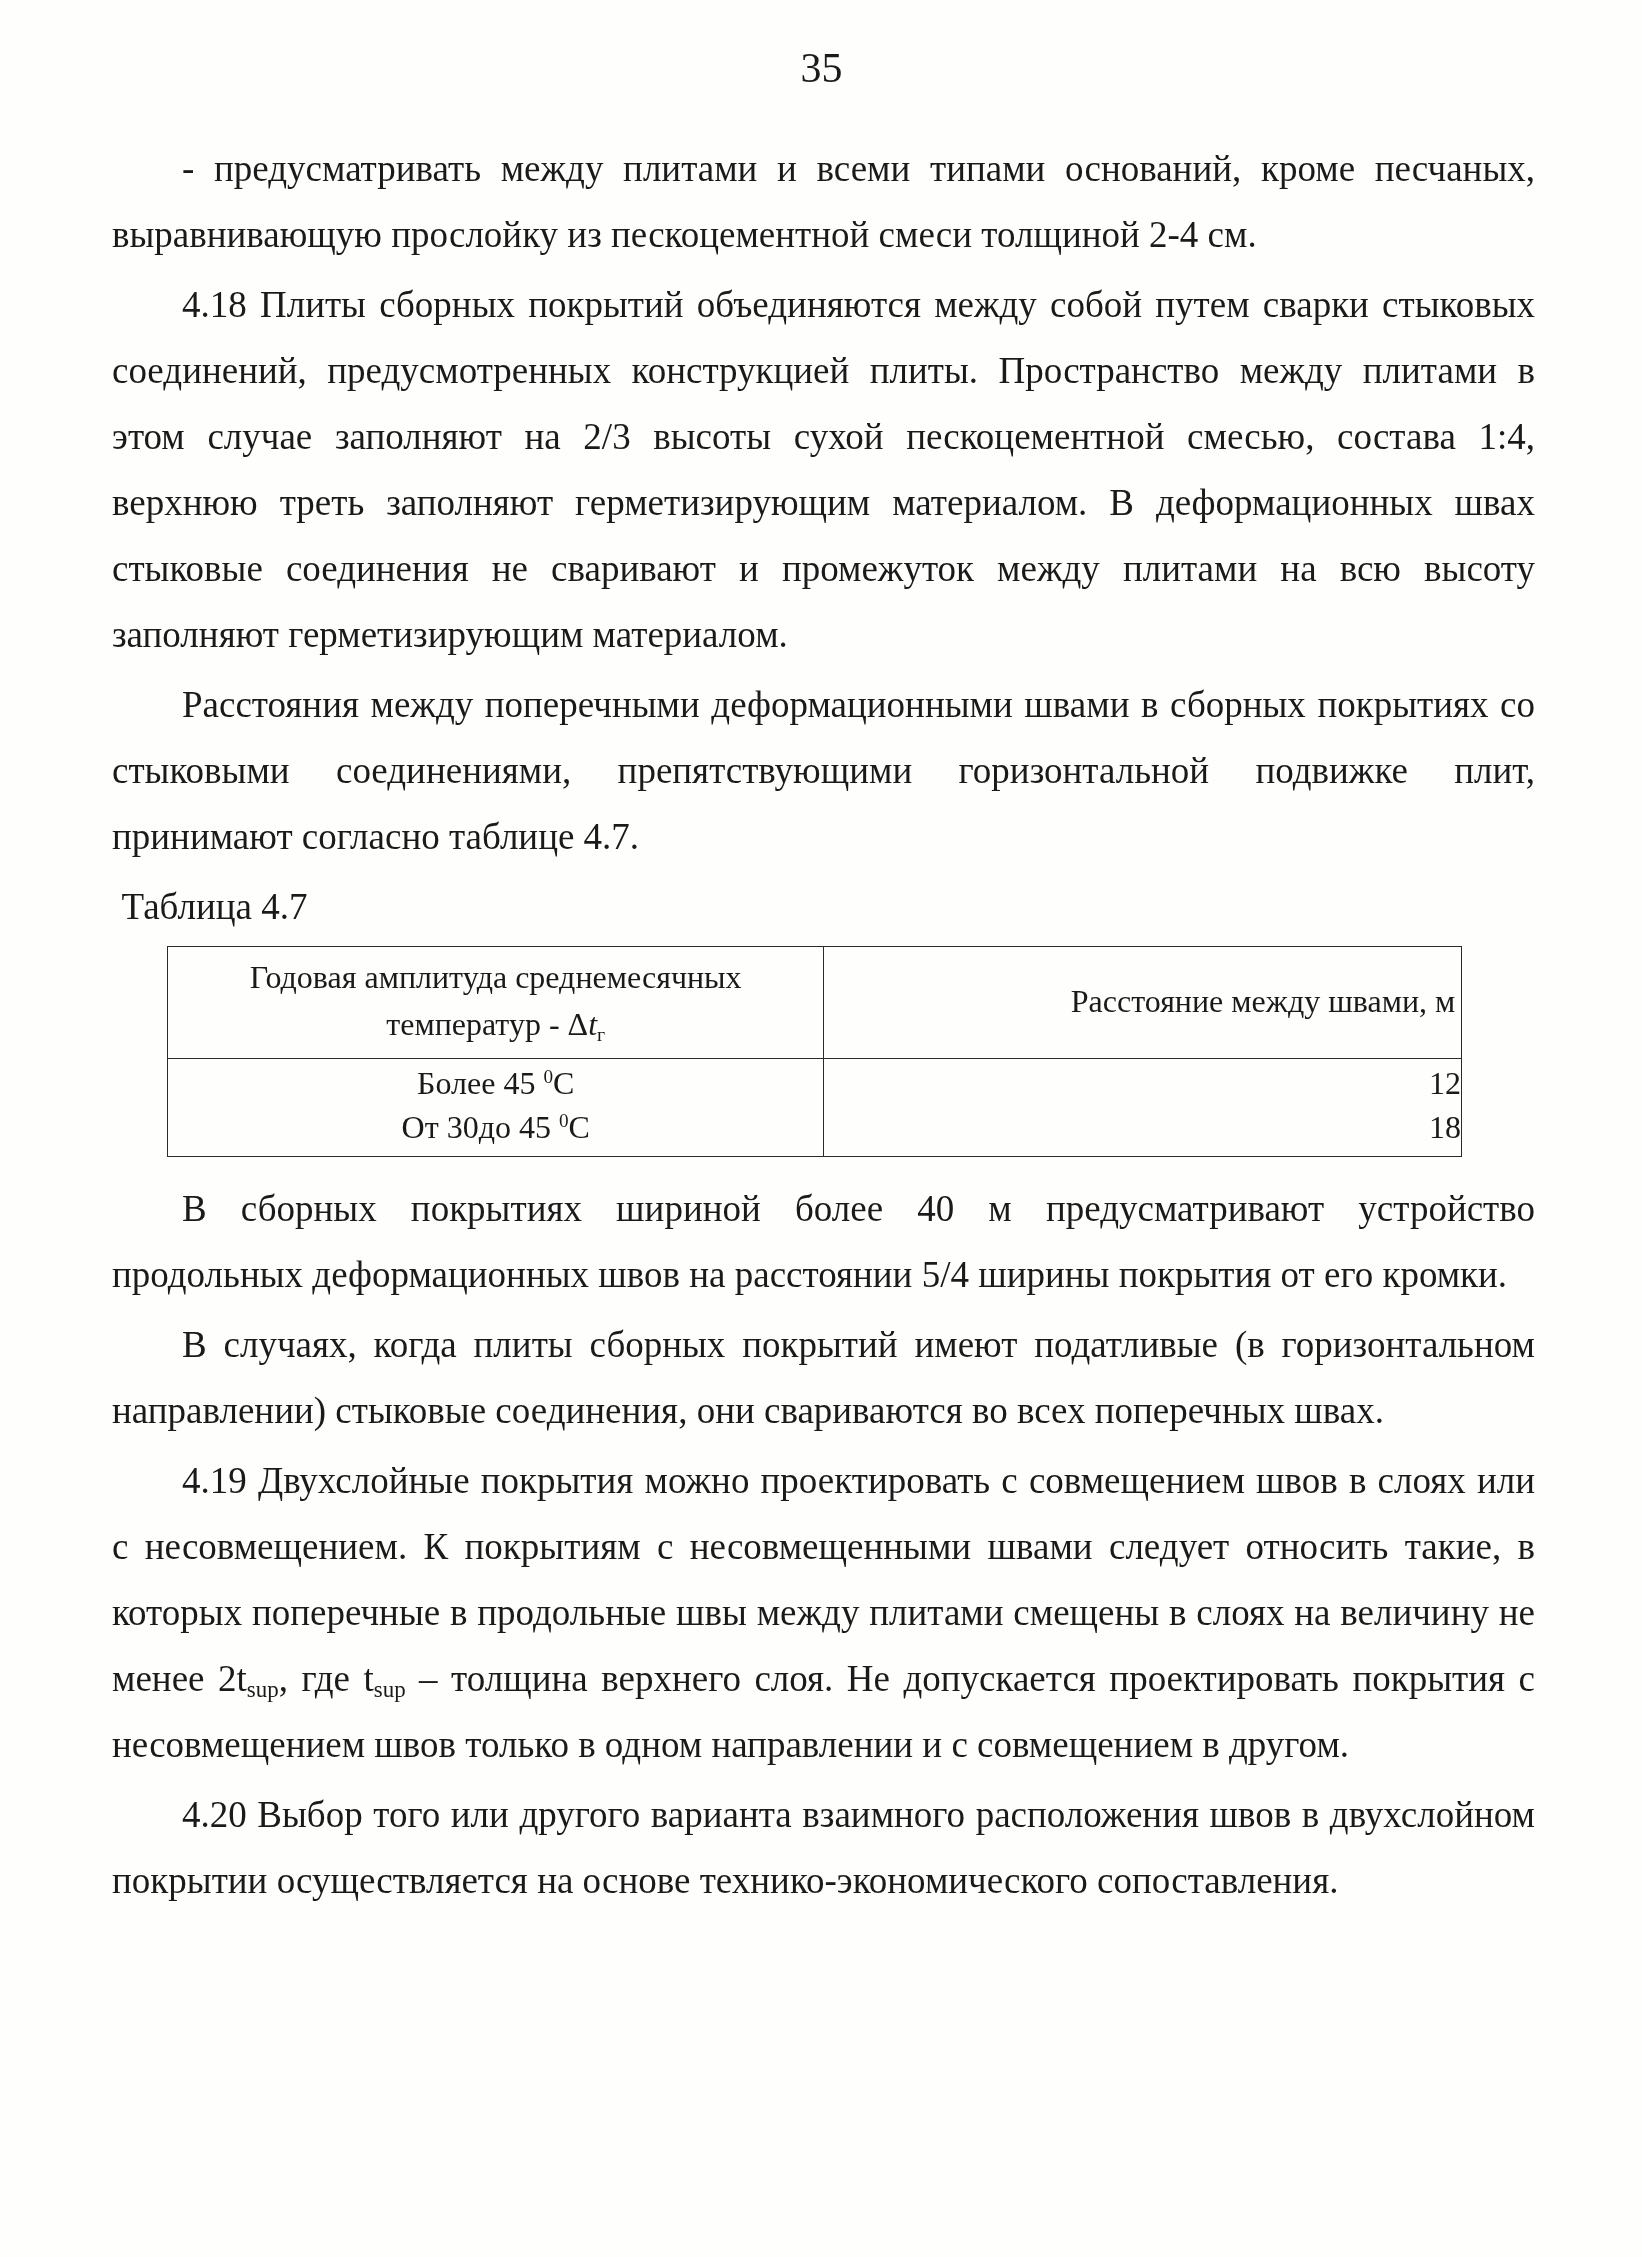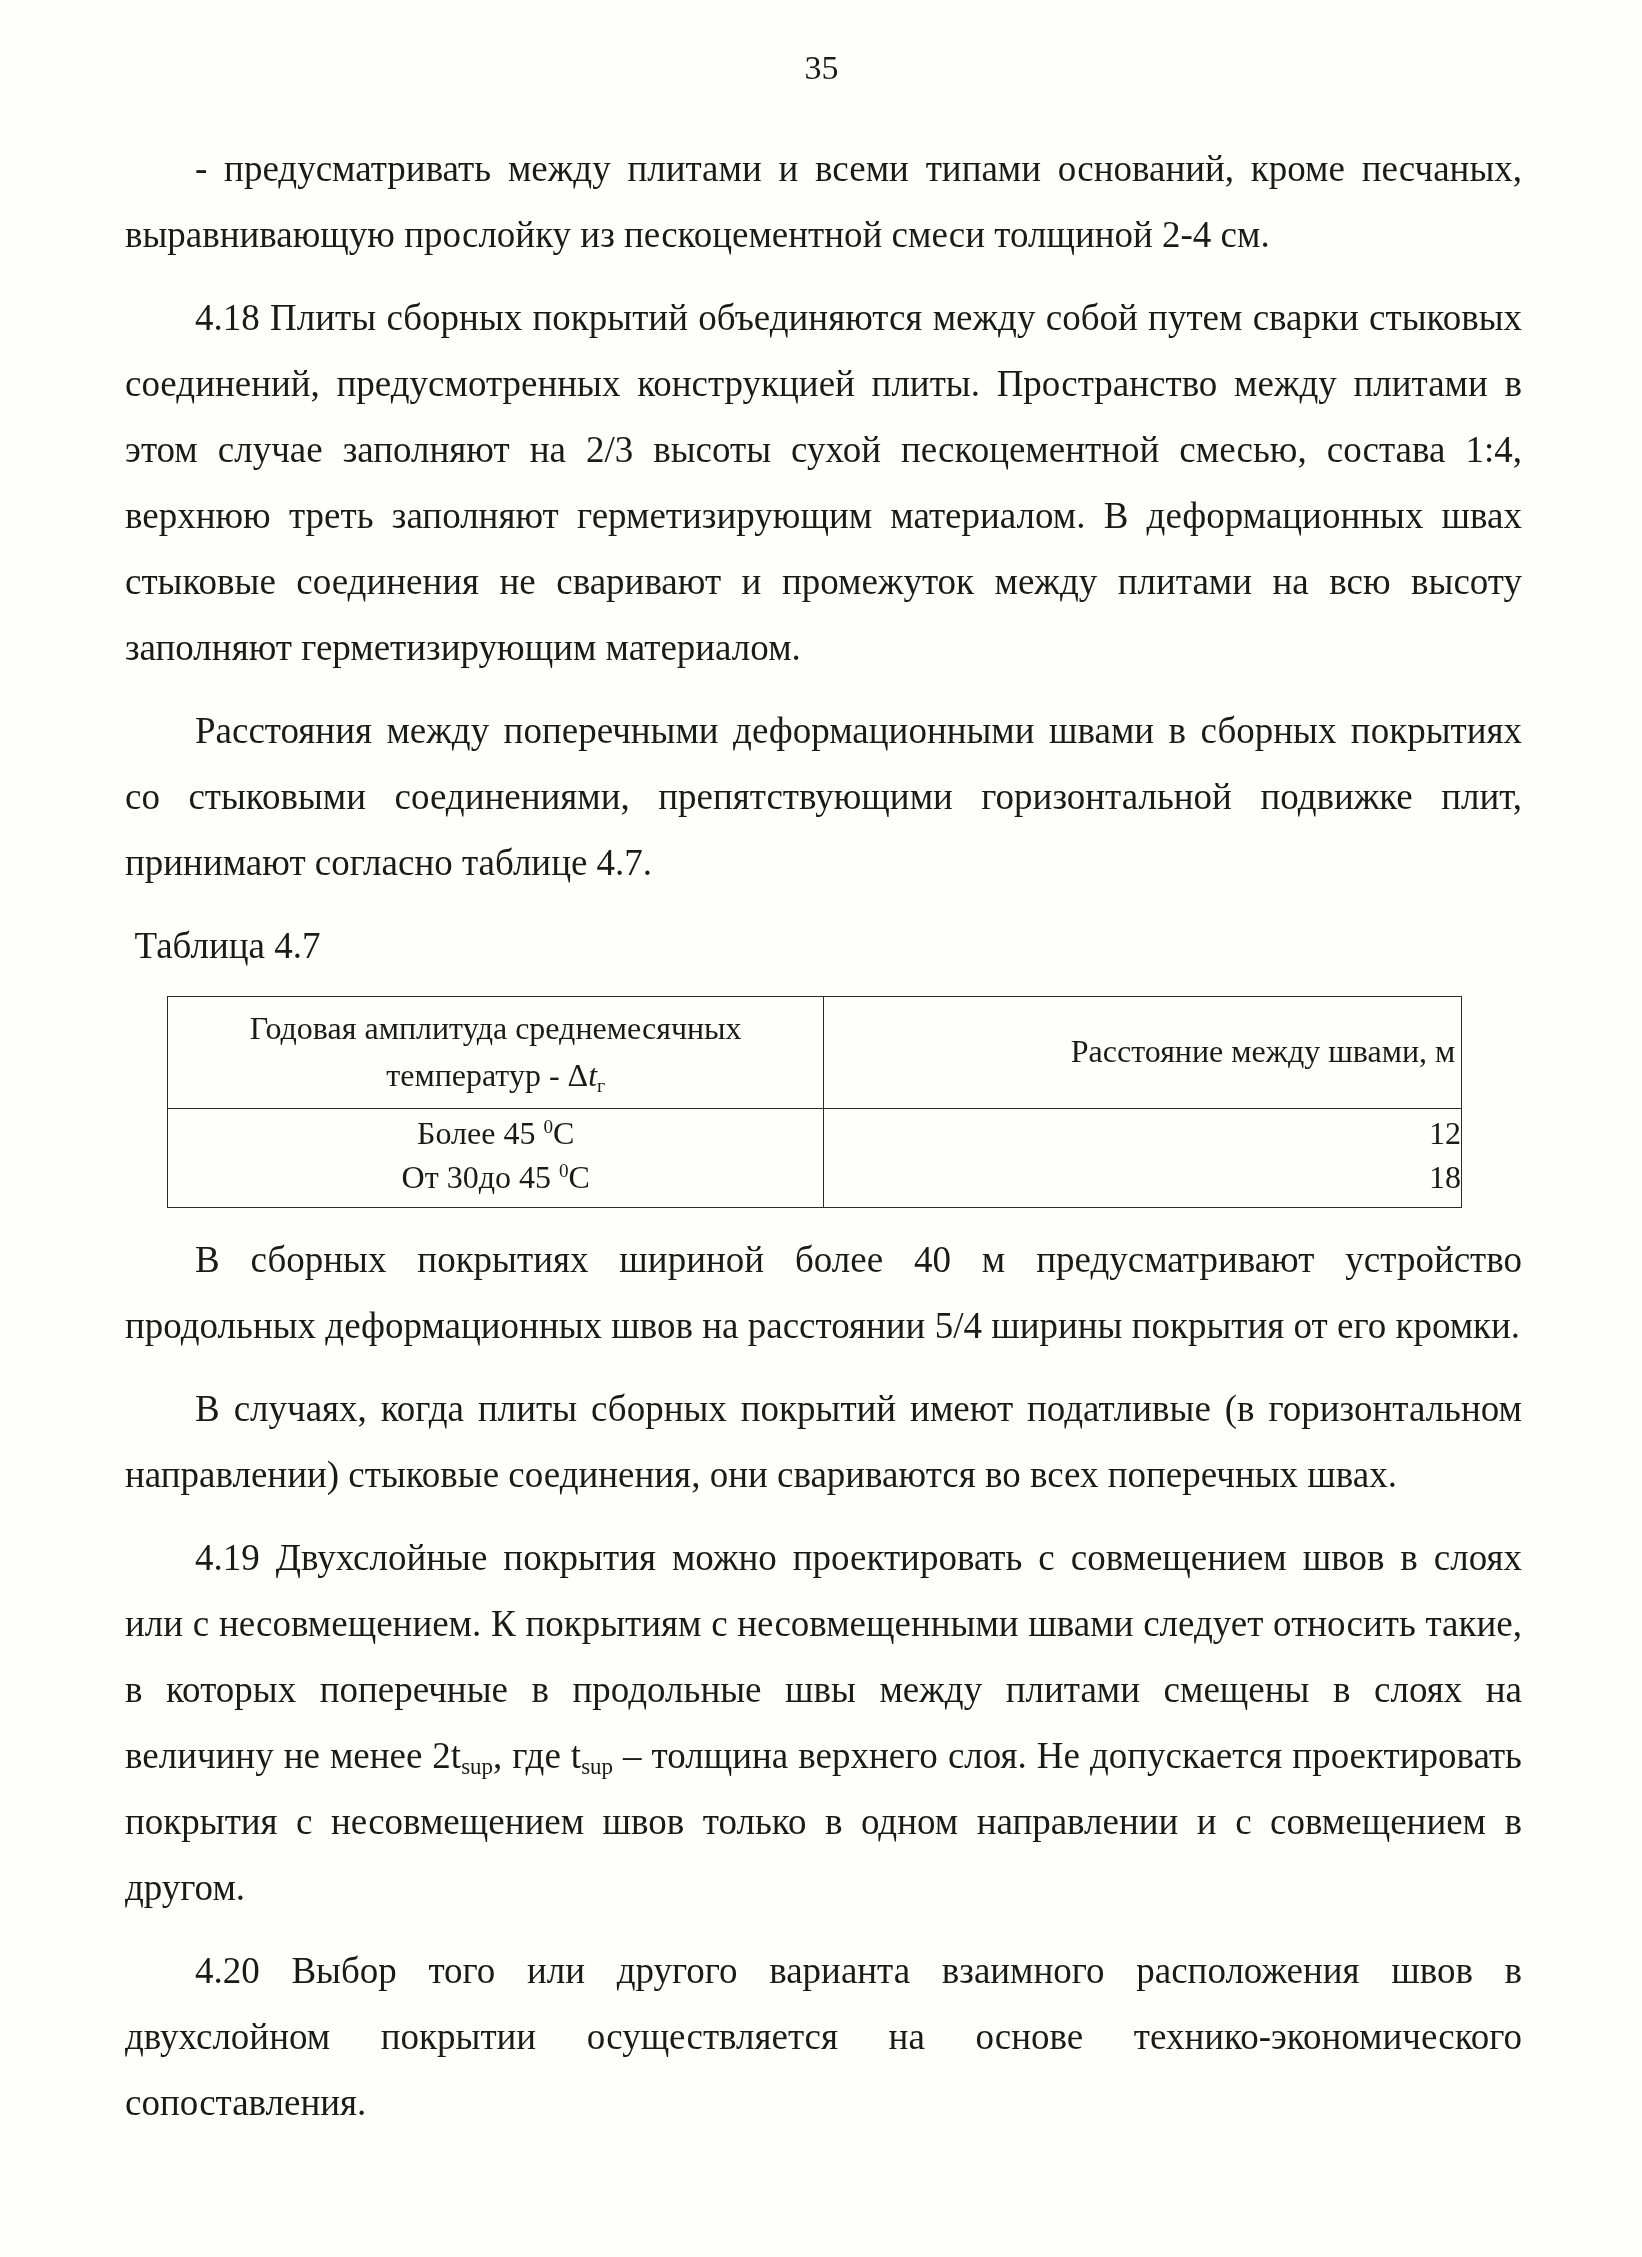--- a/index.html
+++ b/index.html
@@ -13,31 +13,31 @@
     height: 2257px;
     margin: 0 auto;
     background: #fefefd;
     color: #1a1a1a;
     font-family: "Liberation Serif", "DejaVu Serif", serif;
     overflow: hidden;
   }
   .page-number {
     padding-top: 49px;
     text-align: center;
-    font-size: 34px;
+    font-size: 42px;
     line-height: 38px;
   }
   .text-block {
     margin: 49px 104px 0 108px;
     font-size: 37px;
     line-height: 66px;
     text-align: justify;
   }
   .text-block p {
-    margin: 17px;
+    margin: 4px;
     text-indent: 70px;
   }
   p.table-caption {
     text-indent: 9.5px;
     text-align: left;
   }
   sub {
     font-size: 0.62em;
     vertical-align: -0.28em;
     line-height: 0;

